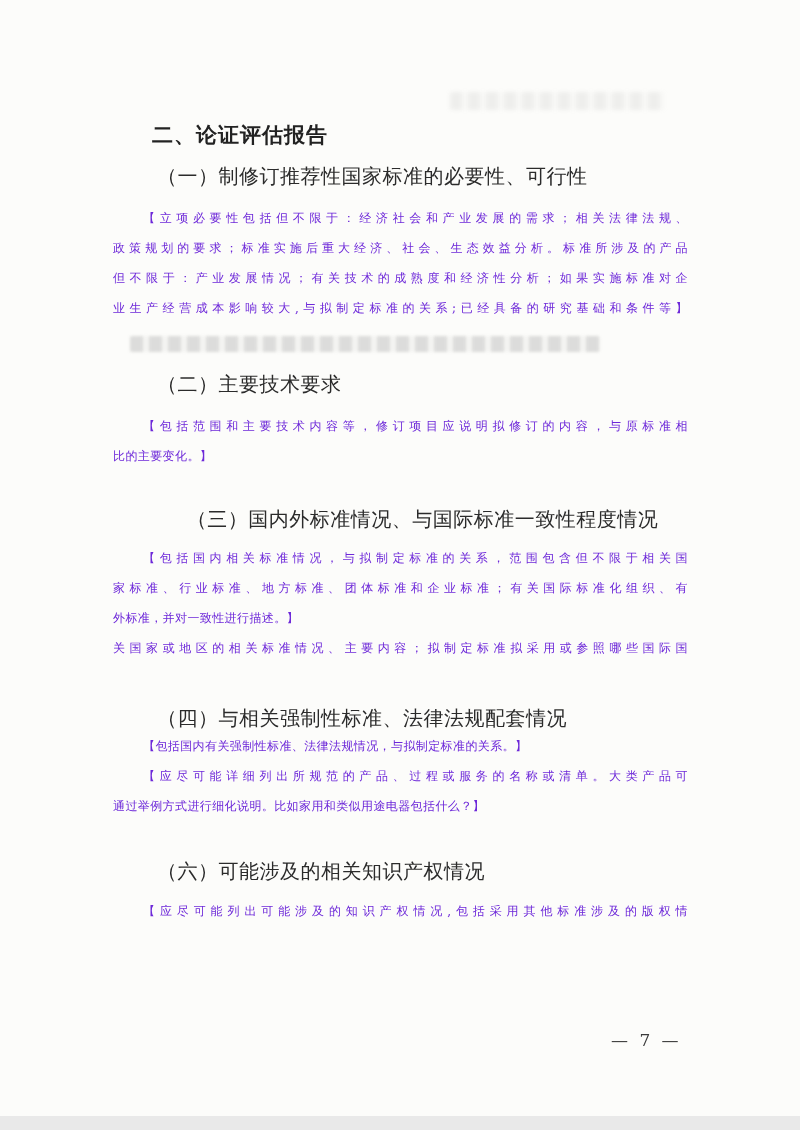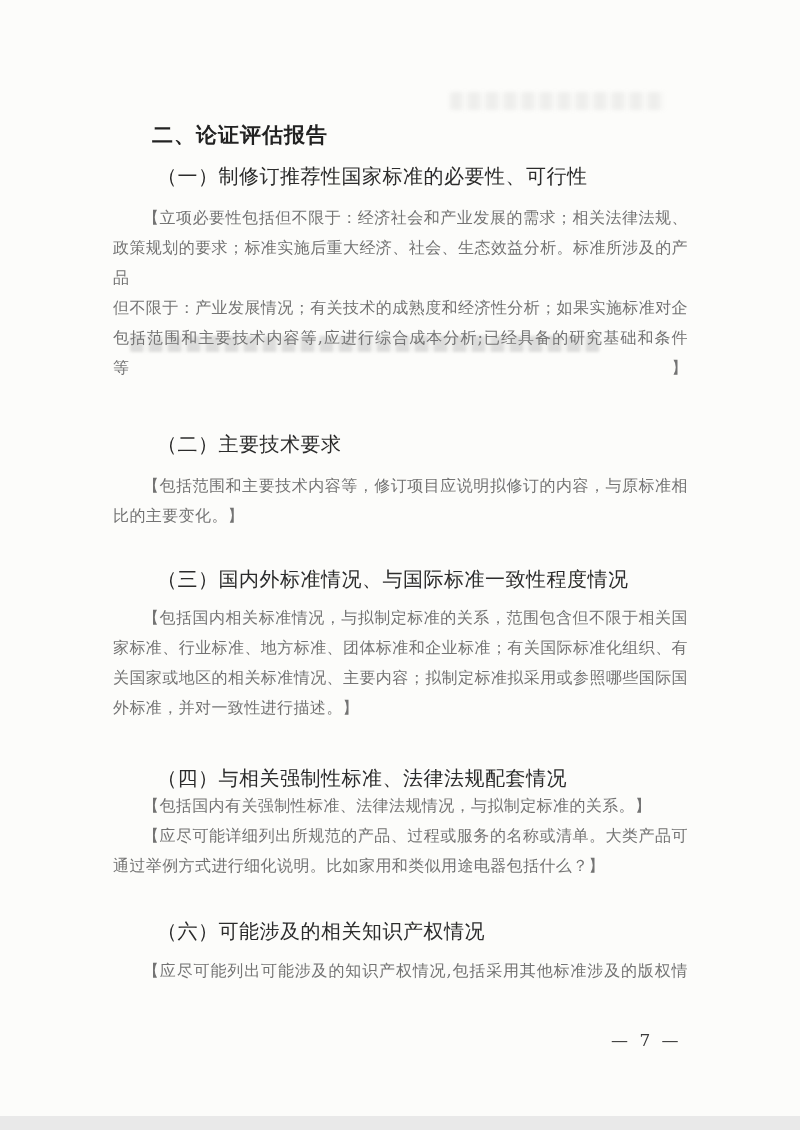--- a/index.html
+++ b/index.html
@@ -29,24 +29,24 @@
   }
   .sec-heading {
     font-size: 20px;
     line-height: 26px;
     padding-left: 44px;
     color: #2b2b2b;
     letter-spacing: 0.5px;
     white-space: nowrap;
   }
   .para-line {
-    font-size: 16px;
+    font-size: 12px;
     line-height: 30px;
     letter-spacing: 0.4px;
-    color: #737373;
+    color: #6d28d9;
     white-space: nowrap;
   }
   .para-line.full {
     white-space: normal;
     text-align: justify;
     text-align-last: justify;
   }
   .para-line.indent { text-indent: 30px; }
   
   .ghost-top {
@@ -86,37 +86,37 @@
 
   <div class="content">
     <div class="doc-title">二、论证评估报告</div>
     <div>
         <div>
           <div class="sec-heading" style="margin-top: 15px;">（一）制修订推荐性国家标准的必要性、可行性</div>
           <div style="margin-top: 14px;">
             <div class="para-line full indent">【立项必要性包括但不限于：经济社会和产业发展的需求；相关法律法规、</div>
             <div class="para-line full">政策规划的要求；标准实施后重大经济、社会、生态效益分析。标准所涉及的产品</div>
             <div class="para-line full">但不限于：产业发展情况；有关技术的成熟度和经济性分析；如果实施标准对企</div>
-            <div class="para-line full">包括范围和主要技术内容等,应进行综合成本分析;已经具备的研究基础和条件等】</div>
+            <div class="para-line full">业生产经营成本影响较大,与拟制定标准的关系;已经具备的研究基础和条件等】</div>
           </div>
         </div>
         <div>
           <div class="sec-heading" style="margin-top: 48px;">（二）主要技术要求</div>
           <div style="margin-top: 14px;">
             <div class="para-line full indent">【包括范围和主要技术内容等，修订项目应说明拟修订的内容，与原标准相</div>
             <div class="para-line">比的主要变化。】</div>
           </div>
         </div>
         <div>
-          <div class="sec-heading" style="margin-top: 35px;">（三）国内外标准情况、与国际标准一致性程度情况</div>
+          <div class="sec-heading" style="margin-top: 35px; text-align: center;">（三）国内外标准情况、与国际标准一致性程度情况</div>
           <div style="margin-top: 11px;">
             <div class="para-line full indent">【包括国内相关标准情况，与拟制定标准的关系，范围包含但不限于相关国</div>
             <div class="para-line full">家标准、行业标准、地方标准、团体标准和企业标准；有关国际标准化组织、有</div>
+            <div class="para-line">外标准，并对一致性进行描述。】</div>
             <div class="para-line full">关国家或地区的相关标准情况、主要内容；拟制定标准拟采用或参照哪些国际国</div>
-            <div class="para-line">外标准，并对一致性进行描述。】</div>
           </div>
         </div>
         <div>
           <div class="sec-heading" style="margin-top: 42px;">（四）与相关强制性标准、法律法规配套情况</div>
           <div style="">
             <div class="para-line indent">【包括国内有关强制性标准、法律法规情况，与拟制定标准的关系。】</div>
           </div>
         </div>
         <div>
           <div style="">

